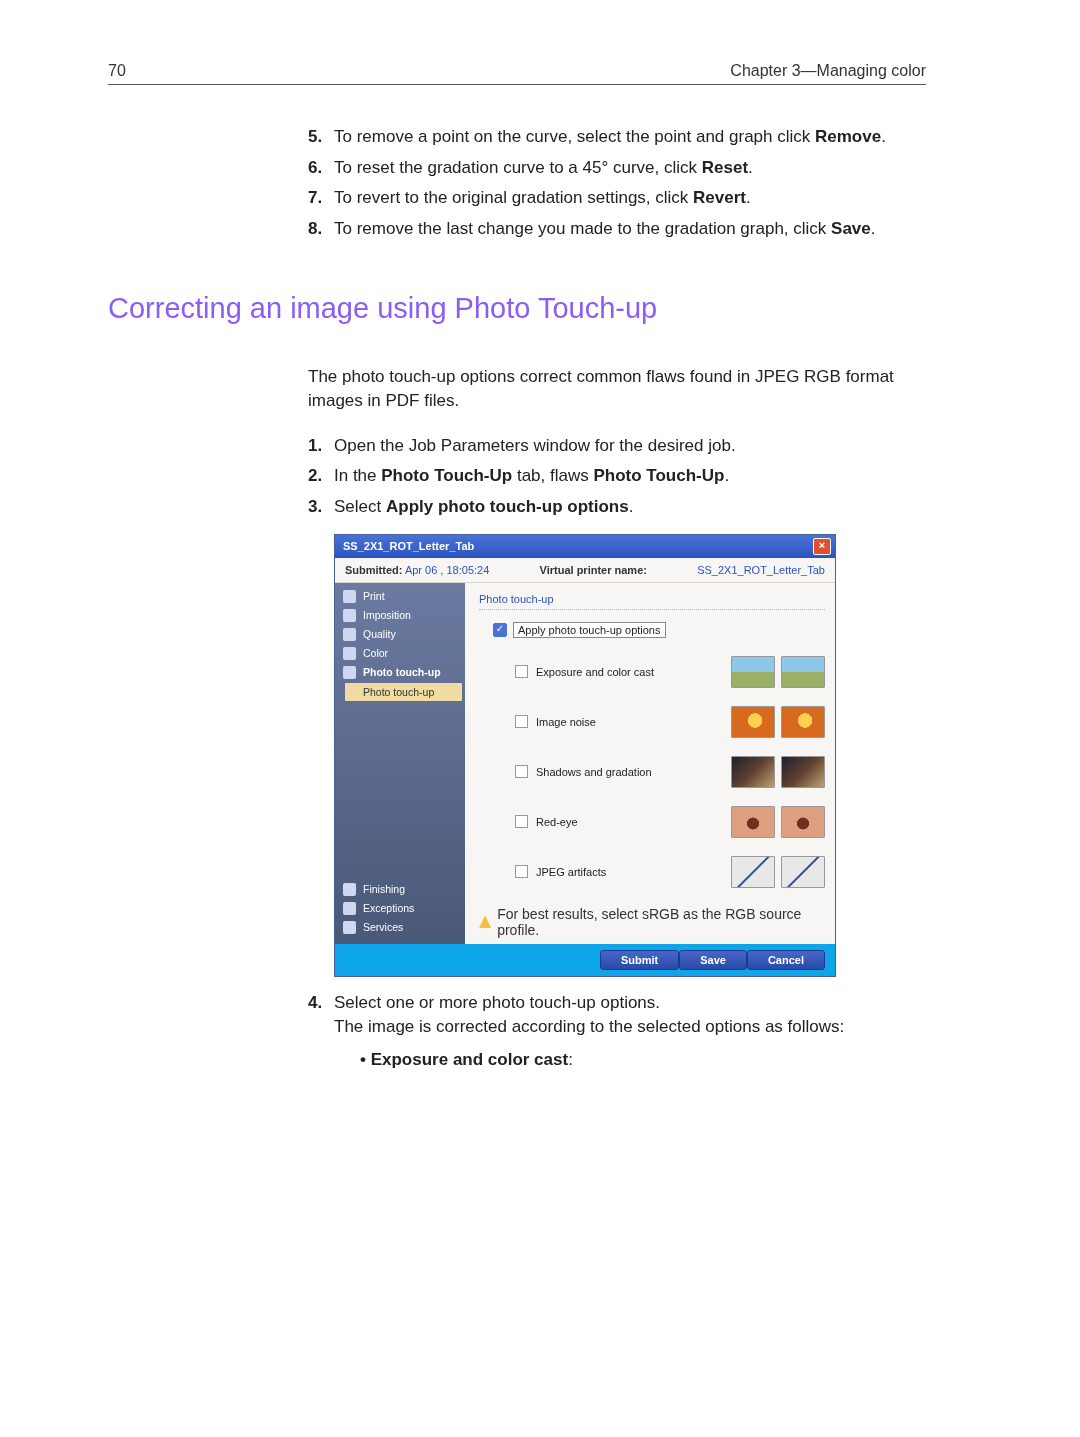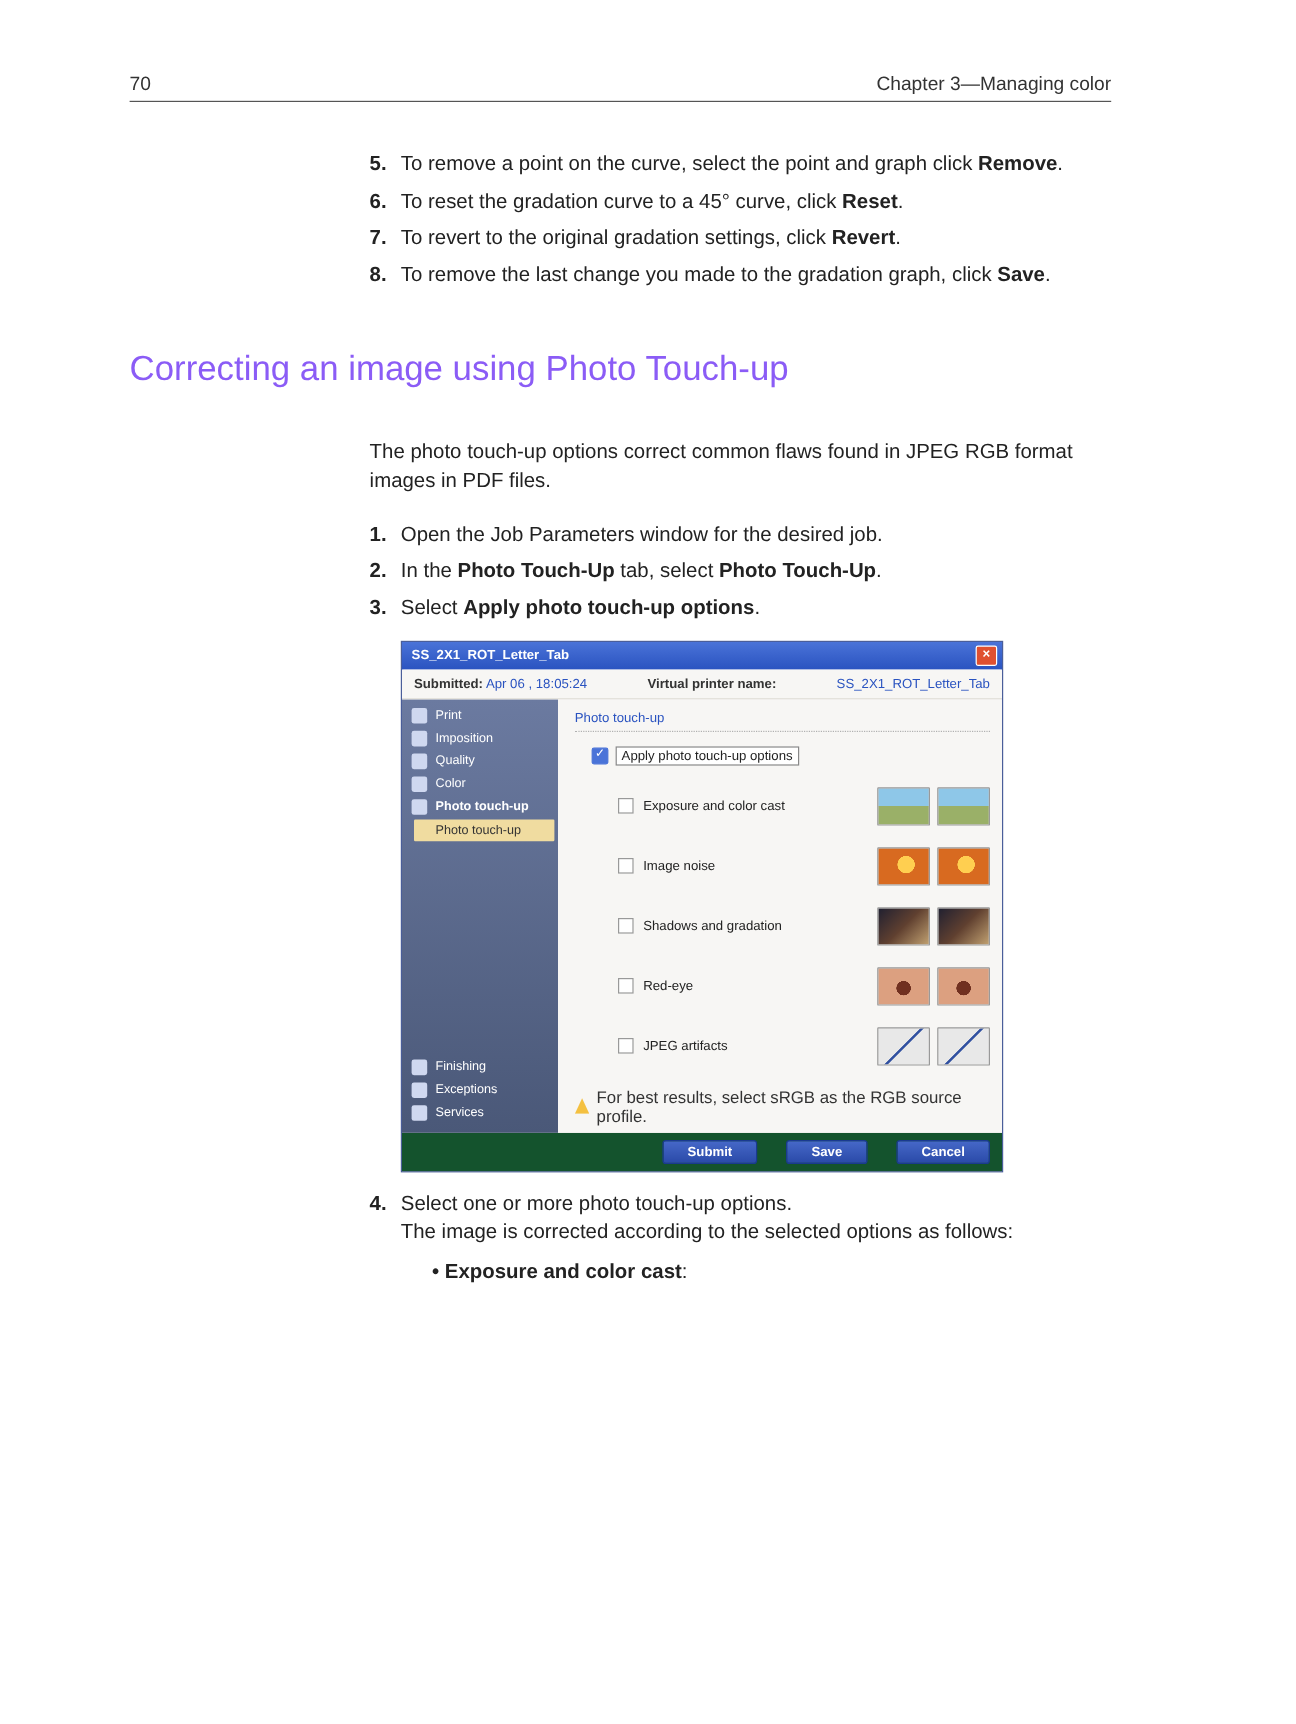--- a/index.html
+++ b/index.html
@@ -176,23 +176,23 @@
   .th-jpeg { background: linear-gradient(135deg,#e8e8e8 48%, #3050a0 49% 52%, #e8e8e8 53%); }
   .hint {
     display:flex; gap:6px; align-items:center;
     font-size: 14px; color:#333; margin-top: 4px;
   }
   .hint .warn {
     width: 13px; height: 13px; background:#f4c040;
     clip-path: polygon(50% 0,100% 100%,0 100%);
   }
   .footer {
-    background: #14532d;
+    background: #0ea5e9;
     padding: 6px 10px;
-    display: flex; justify-content: flex-end; gap: 24px;
+    display: flex; justify-content: flex-end; gap: 0;
   }
   .footer .btn {
     background: linear-gradient(#4668c8,#2a4aa8);
     color:#fff; font-size:11px; font-weight:bold;
     padding: 3px 20px; border-radius: 3px;
     border: 1px solid #1a3a90;
   }
   .post-steps {
     font-size: 17px;
     line-height: 1.45;
@@ -241,21 +241,21 @@
   <div class="content-indent">
     <p class="intro">The photo touch-up options correct common flaws found in JPEG RGB format images in PDF files.</p>
 
     <ol class="steps">
       <li>
           <span class="num">1.</span>
         <span class="body">Open the Job Parameters window for the desired job.</span>
         </li>
       <li>
           <span class="num bold">2.</span>
-        <span class="body"><span>In the </span><strong>Photo Touch-Up</strong><span> tab, select </span><strong>Photo Touch-Up</strong><span>.</span></span>
+        <span class="body"><span>In the </span><strong>Photo Touch-Up</strong><span> tab, flaws </span><strong>Photo Touch-Up</strong><span>.</span></span>
         </li>
       <li>
           <span class="num bold">3.</span>
         <span class="body"><span>Select </span><strong>Apply photo touch-up options</strong><span>.</span></span>
         </li>
     </ol>
 
     <div class="dialog">
       <div class="titlebar">
         <span>SS_2X1_ROT_Letter_Tab</span>

